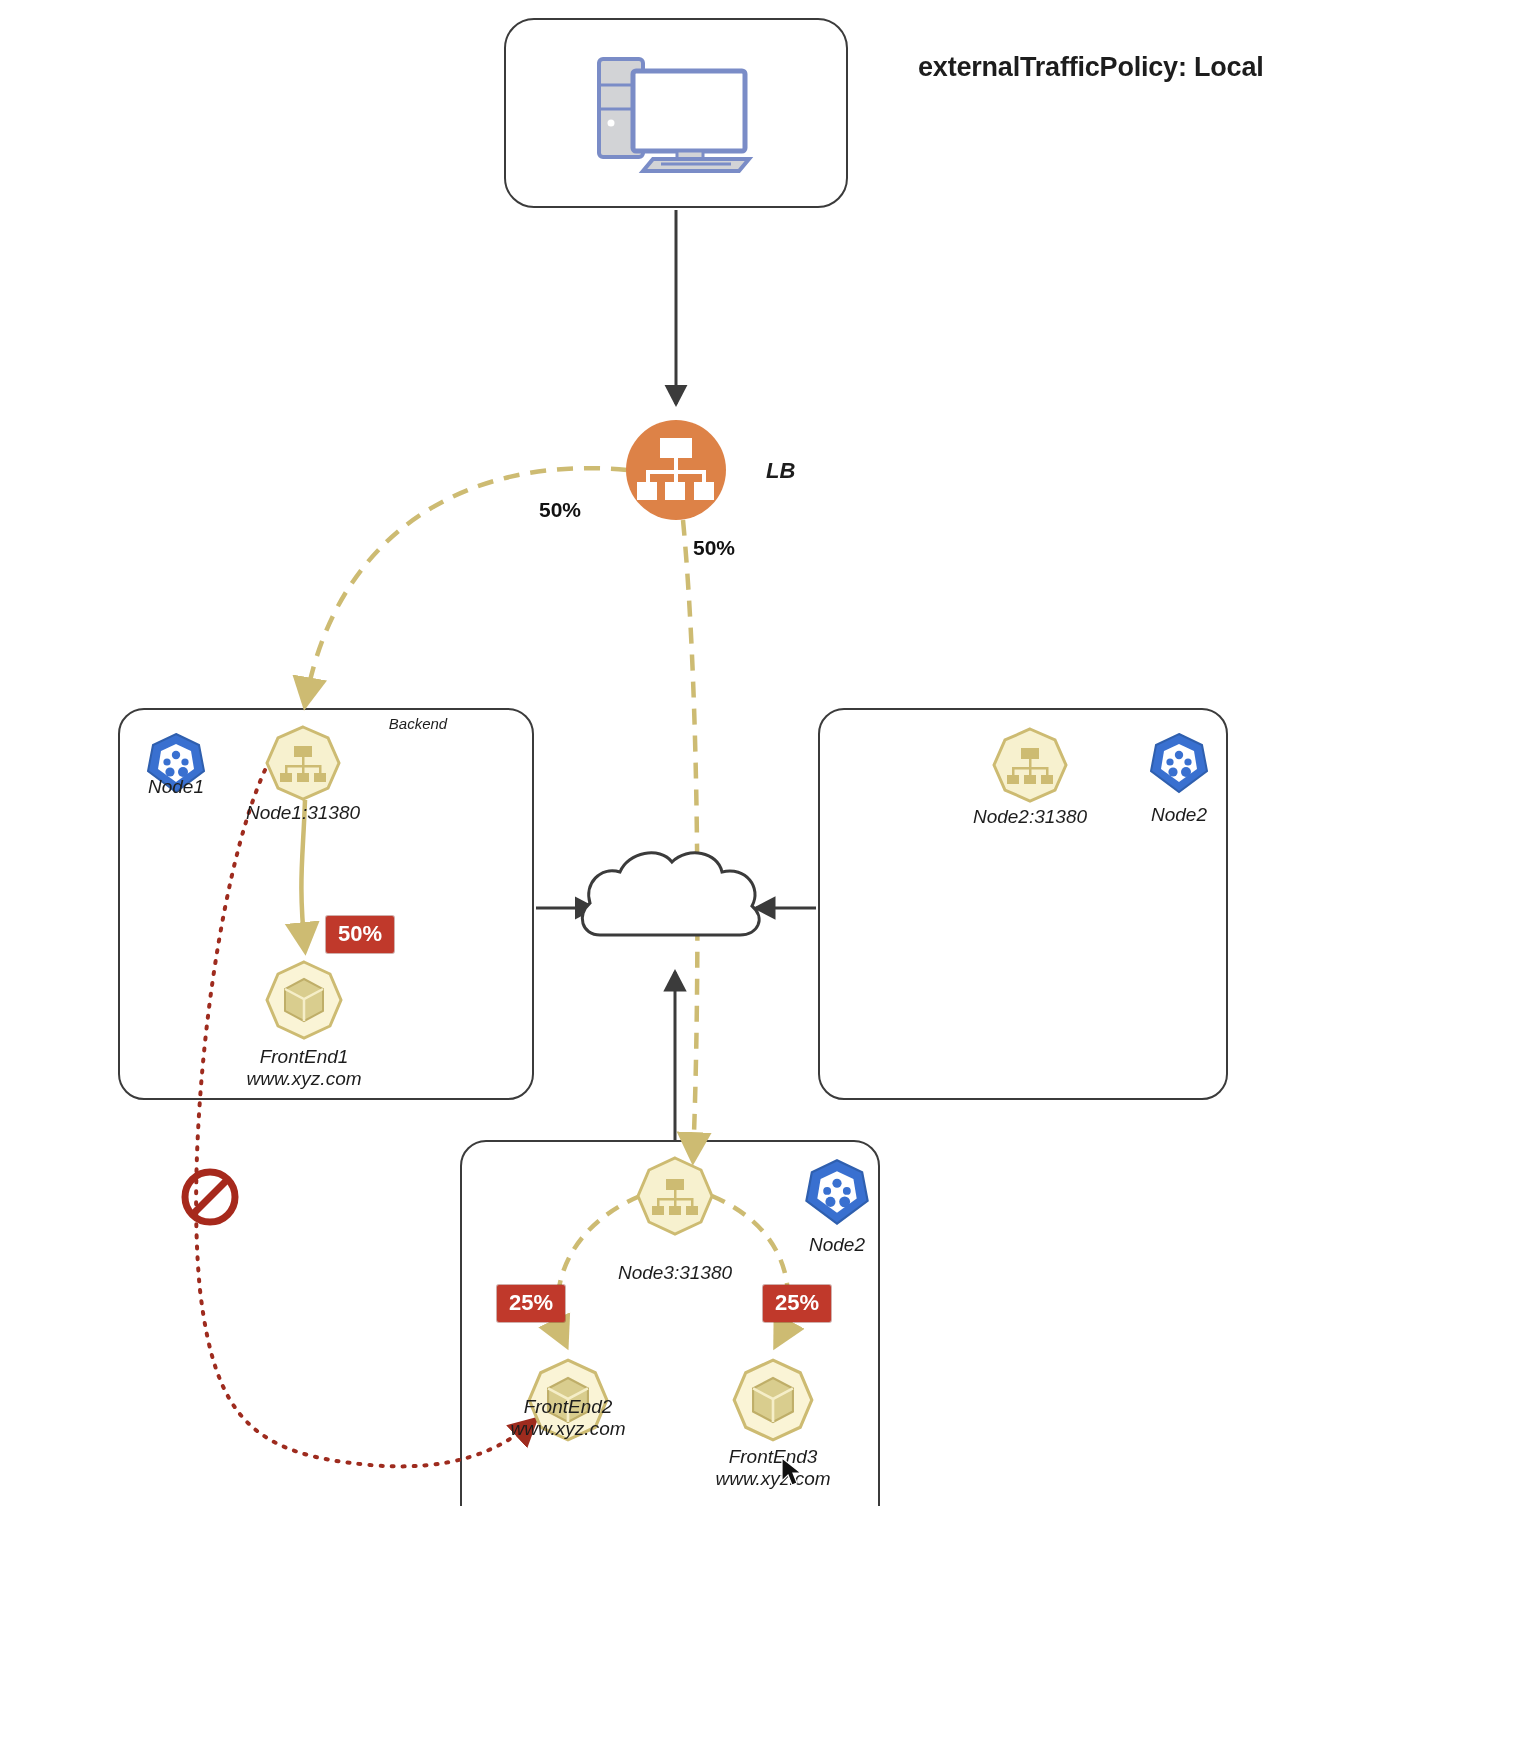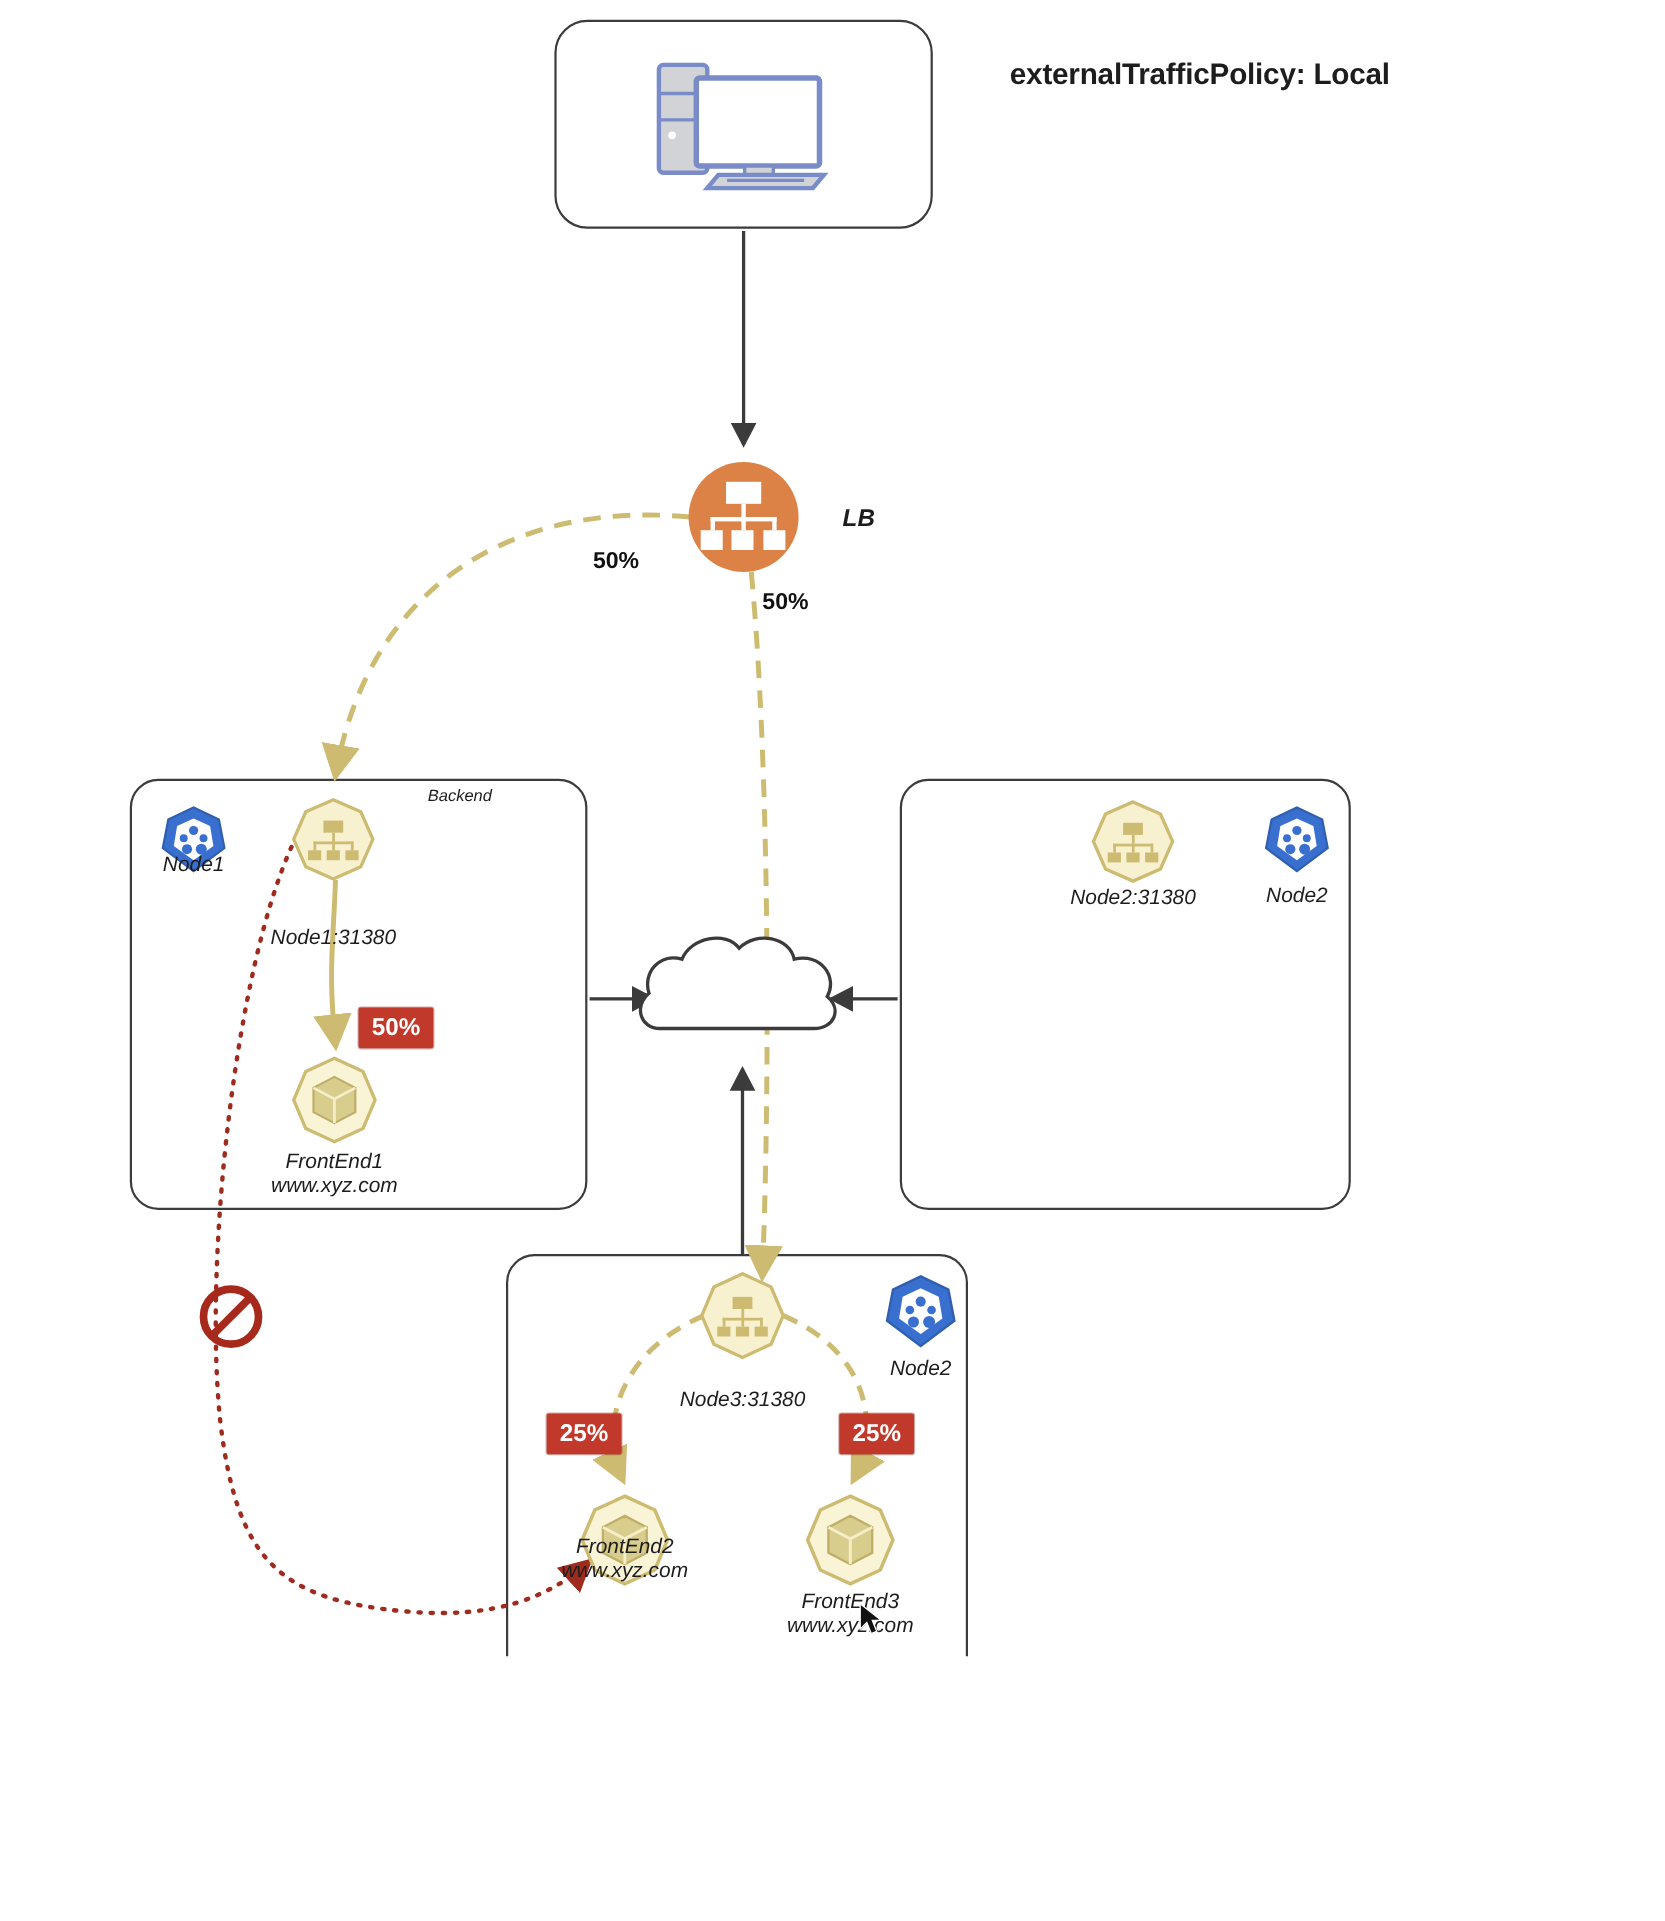--- a/index.html
+++ b/index.html
@@ -209,21 +209,21 @@
       <rect x="38" y="33" width="2.5" height="8" fill="#cdbb72"></rect>
       <rect x="21" y="41" width="36" height="2.5" fill="#cdbb72"></rect>
       <rect x="21" y="41" width="2.5" height="8" fill="#cdbb72"></rect>
       <rect x="38" y="41" width="2.5" height="8" fill="#cdbb72"></rect>
       <rect x="55" y="41" width="2.5" height="8" fill="#cdbb72"></rect>
       <rect x="16" y="49" width="12" height="9" fill="#cdbb72"></rect>
       <rect x="33" y="49" width="12" height="9" fill="#cdbb72"></rect>
       <rect x="50" y="49" width="12" height="9" fill="#cdbb72"></rect>
     </svg>
   </div>
-  <div class="lbl" style="left:303px; top:842px;">Node1:31380</div>
+  <div class="lbl" style="left:303px; top:802px;">Node1:31380</div>
 
   <div class="badge" style="left:360px; top:916px;">50%</div>
 
   <div class="icon-wrap" style="left:304px; top:1000px;">
     <svg width="82" height="82" viewBox="0 0 82 82">
       <polygon points="41,3 67,15 78,41 67,67 41,79 15,67 4,41 15,15" fill="#faf4d6" stroke="#cdbb72" stroke-width="3"></polygon>
       <polygon points="41,20 60,30 60,52 41,62 22,52 22,30" fill="#d9cd8e" stroke="#bfae68" stroke-width="2"></polygon>
       <polyline points="22,30 41,40 60,30" fill="none" stroke="#f5eec8" stroke-width="2.5"></polyline>
       <line x1="41" y1="40" x2="41" y2="62" stroke="#f5eec8" stroke-width="2.5"></line>
     </svg>

